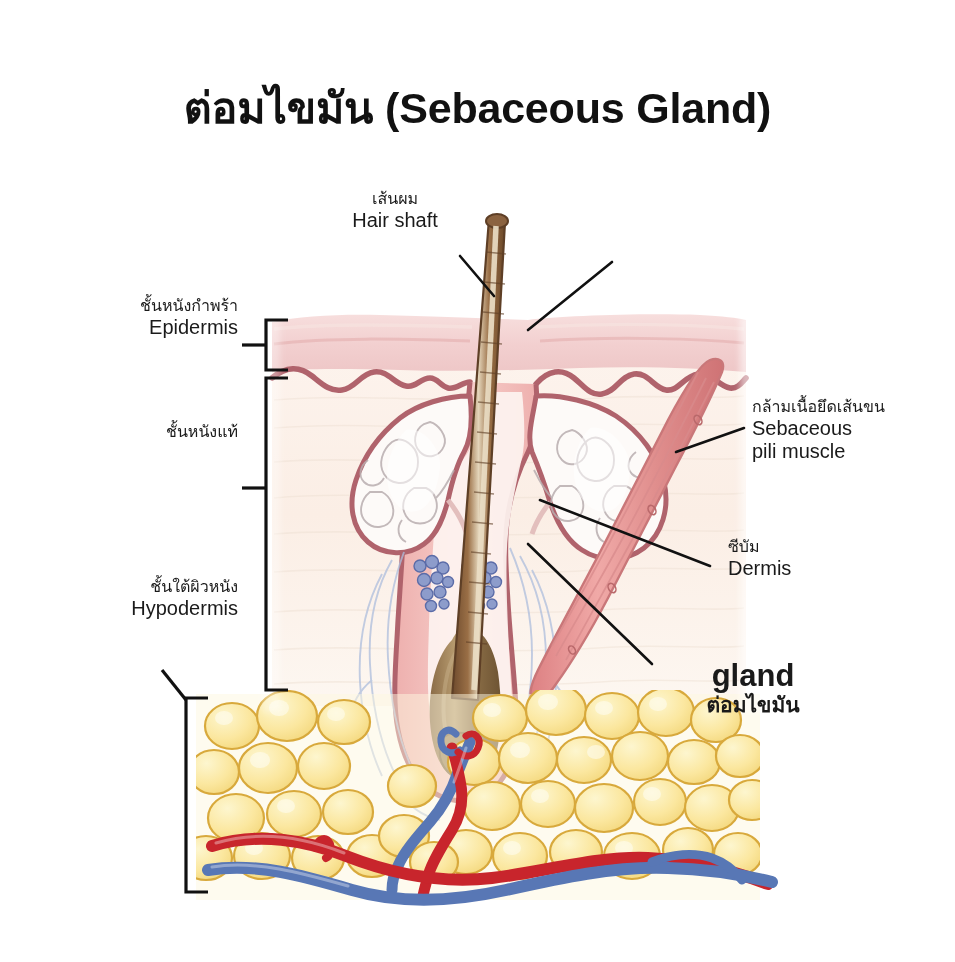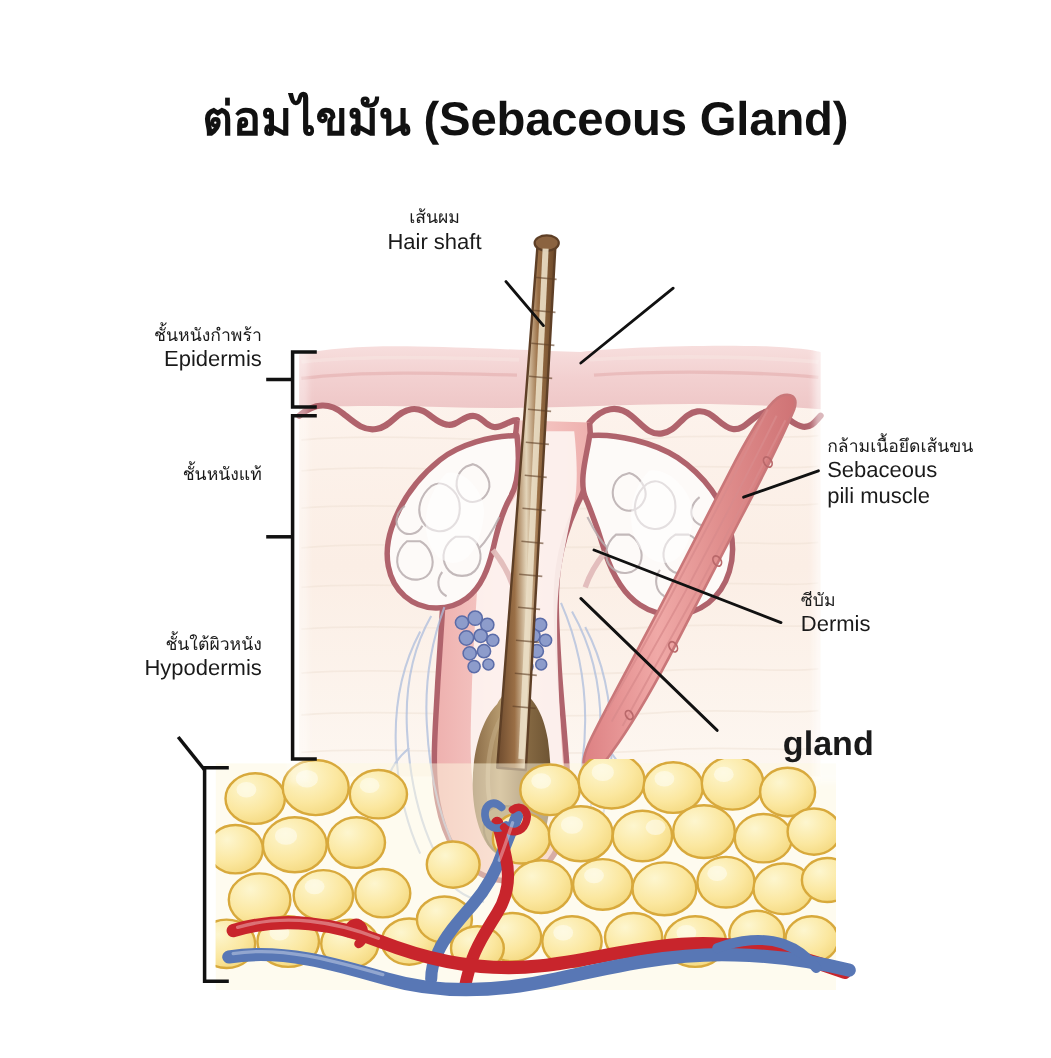--- a/index.html
+++ b/index.html
@@ -474,15 +474,16 @@
     <span class="en">pili muscle</span>
   </div>
 
   <div class="lbl lft" style="left:728px;top:538px;width:180px;">
     <span class="th">ซีบัม</span>
     <span class="en">Dermis</span>
   </div>
 
   <div class="lbl ctr bold" style="left:644px;top:658px;width:218px;">
     <span class="en">gland</span>
+    <span class="th">ต่อมไขมัน</span>
   </div>
 
 </div>
 
 </body></html>

